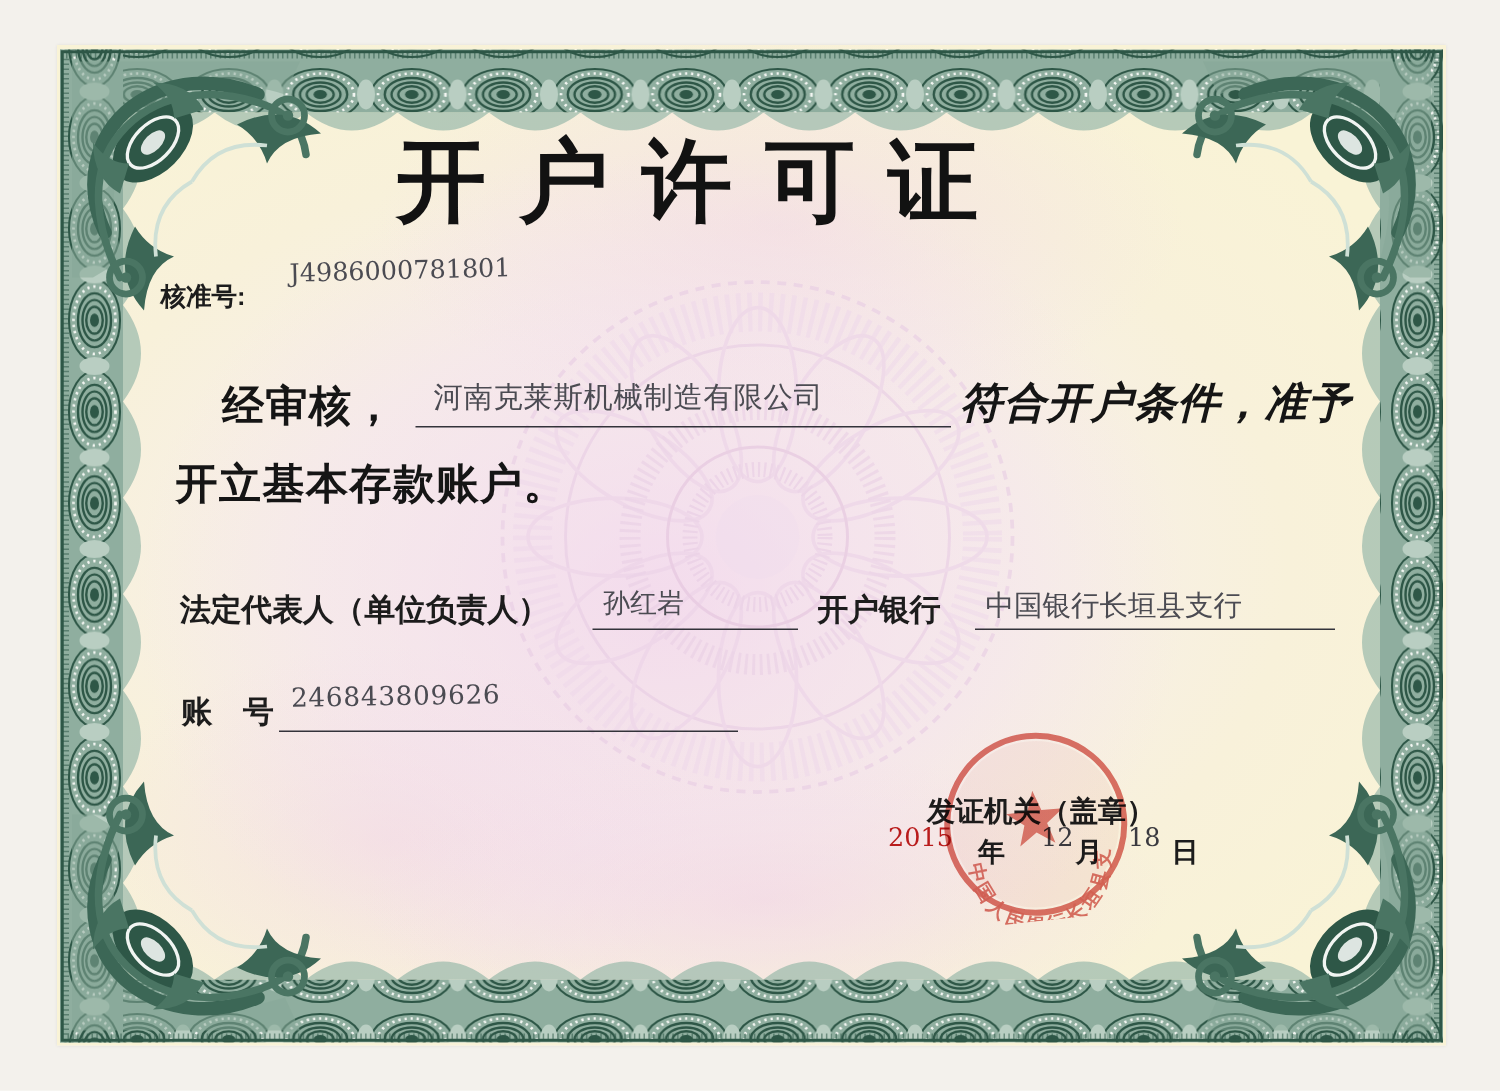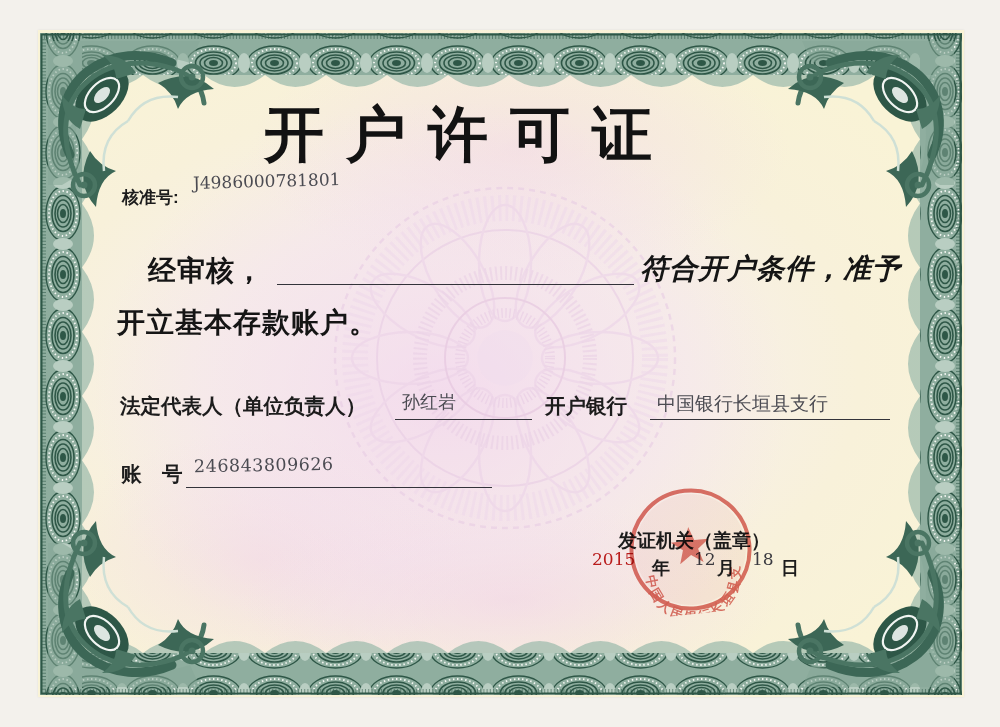--- a/index.html
+++ b/index.html
@@ -16,21 +16,21 @@
     box-shadow:0 0 2px rgba(0,0,0,0.08);
   }
   .layer{position:absolute;left:0;top:0;width:100%;height:100%;pointer-events:none;}
   .content{position:absolute;left:0;top:0;width:1000px;height:727px;}
   .abs{position:absolute;white-space:pre;}
   .lbl{font-weight:bold;color:#1c1c1c;}
   .big{font-size:28px;font-weight:bold;color:#151515;letter-spacing:1px;}
   .filled{font-family:"DejaVu Serif","Liberation Serif",serif;color:#4b4b52;}
   .uline{position:absolute;border-bottom:1.6px solid #33333a;height:0;}
   .title{
-    position:absolute;left:0;top:95px;width:916px;text-align:center;
+    position:absolute;left:0;top:81px;width:916px;text-align:center;
     font-size:60px;font-weight:900;color:#121212;
     letter-spacing:22px;padding-left:22px;box-sizing:border-box;
   }
   .serial-red{color:#c5392a;font-family:"DejaVu Serif","Liberation Serif",serif;}
   .seal-wrap{
     position:absolute;left:626px;top:485px;width:129px;height:129px;
     opacity:0.82;mix-blend-mode:multiply;transform:rotate(-6deg);
   }
 </style>
 </head>
@@ -135,25 +135,26 @@
 
   <use href="#corner" transform="translate(40,33)"></use>
   <use href="#corner" transform="translate(962,33) scale(-1,1)"></use>
   <use href="#corner" transform="translate(40,695) scale(1,-1)"></use>
   <use href="#corner" transform="translate(962,695) scale(-1,-1)"></use>
 </svg>
 
 <div class="content">
   <div class="title">开户许可证</div>
 
-  <span class="abs lbl" style="left:122px;top:186px;font-size:17px;">核准号:</span>
+  <span class="abs lbl" style="left:107px;top:186px;font-size:17px;">核准号:</span>
   <span class="abs filled" style="left:193px;top:171px;font-size:17px;transform:rotate(-1.5deg);">J4986000781801</span>
 
 
   <span class="abs big" style="left:148px;top:252px;">经审核，</span>
+  <span class="abs filled" style="left:289px;top:251px;font-size:19.5px;letter-spacing:0.5px;">河南克莱斯机械制造有限公司</span>
   <span class="uline" style="left:277px;top:284px;width:357px;"></span>
   <span class="abs big" style="left:640px;top:250px;font-style:italic;">符合开户条件，准予</span>
 
   <span class="abs big" style="left:117px;top:304px;">开立基本存款账户。</span>
 
   <span class="abs lbl" style="left:120px;top:392px;font-size:20.5px;">法定代表人（单位负责人）</span>
   <span class="abs filled" style="left:402px;top:390px;font-size:18px;">孙红岩</span>
   <span class="uline" style="left:395px;top:419px;width:137px;"></span>
 
   <span class="abs lbl" style="left:545px;top:392px;font-size:20.5px;">开户银行</span>

